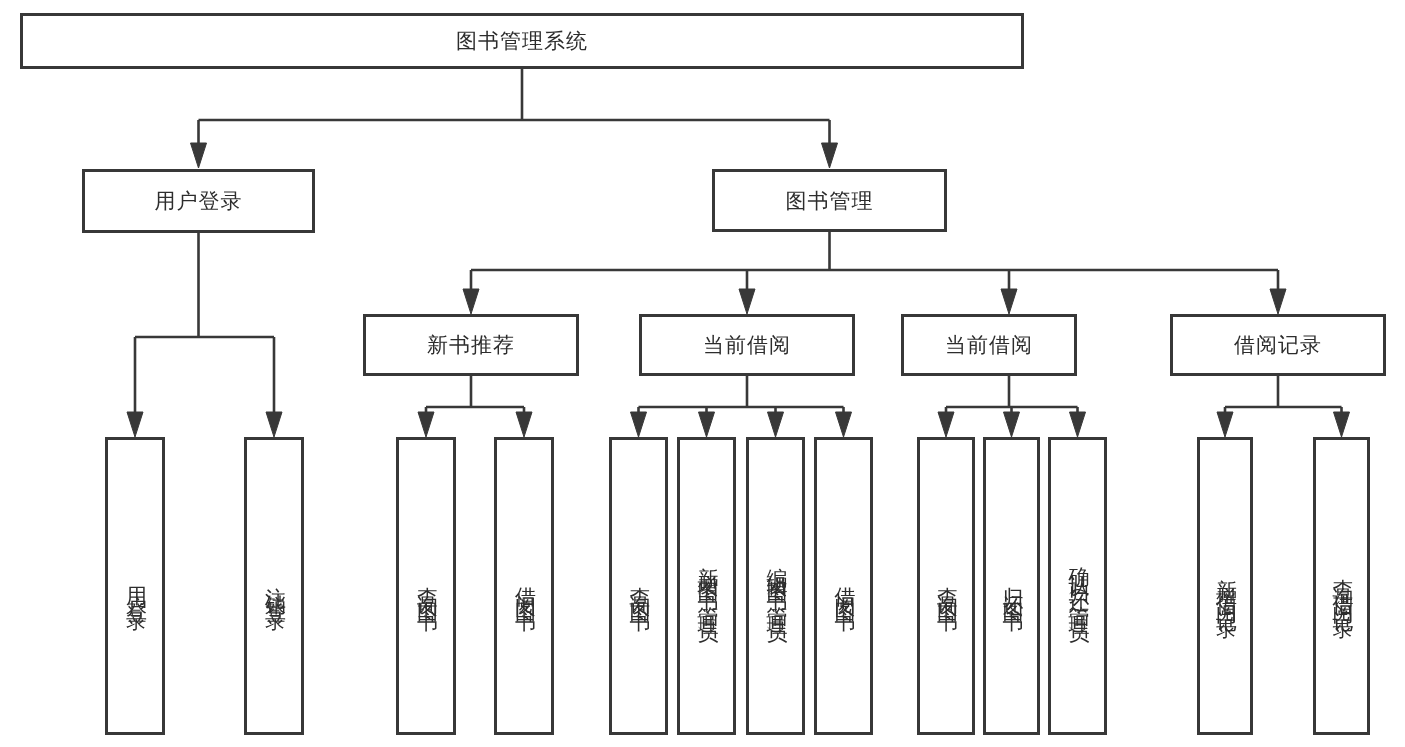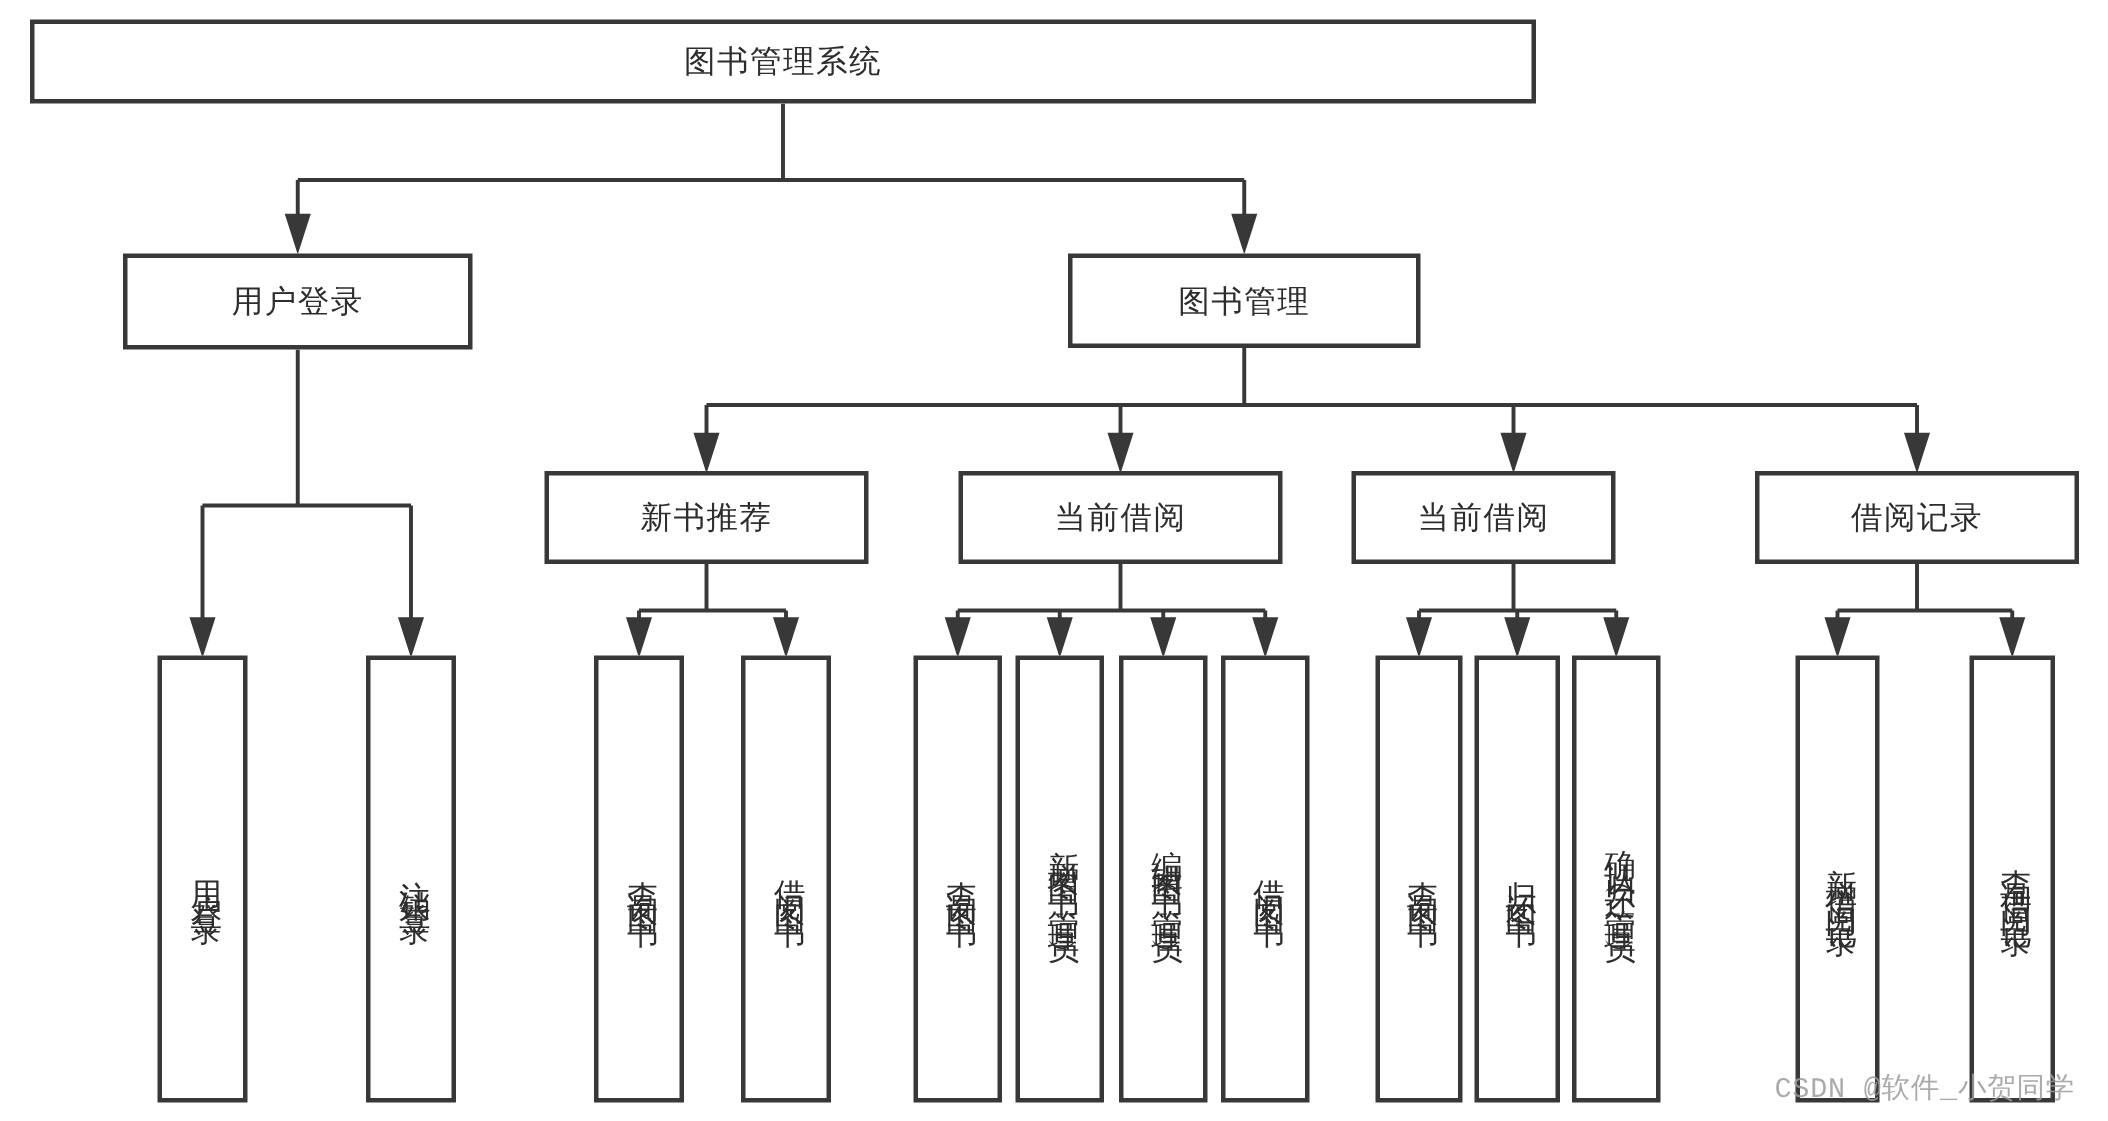--- a/index.html
+++ b/index.html
@@ -145,15 +145,14 @@
     <span>确认归还（管理员）</span>
   </div>
 
   <div class="node v" style="left:1197px;top:437px;width:56px;height:298px">
     <span>新增借阅记录</span>
   </div>
   <div class="node v" style="left:1313px;top:437px;width:57px;height:298px">
     <span>查询借阅记录</span>
   </div>
 
-  <div class="watermark">CSDN @软件_小贺同学</div>
 
 </div>
 
 </body></html>

